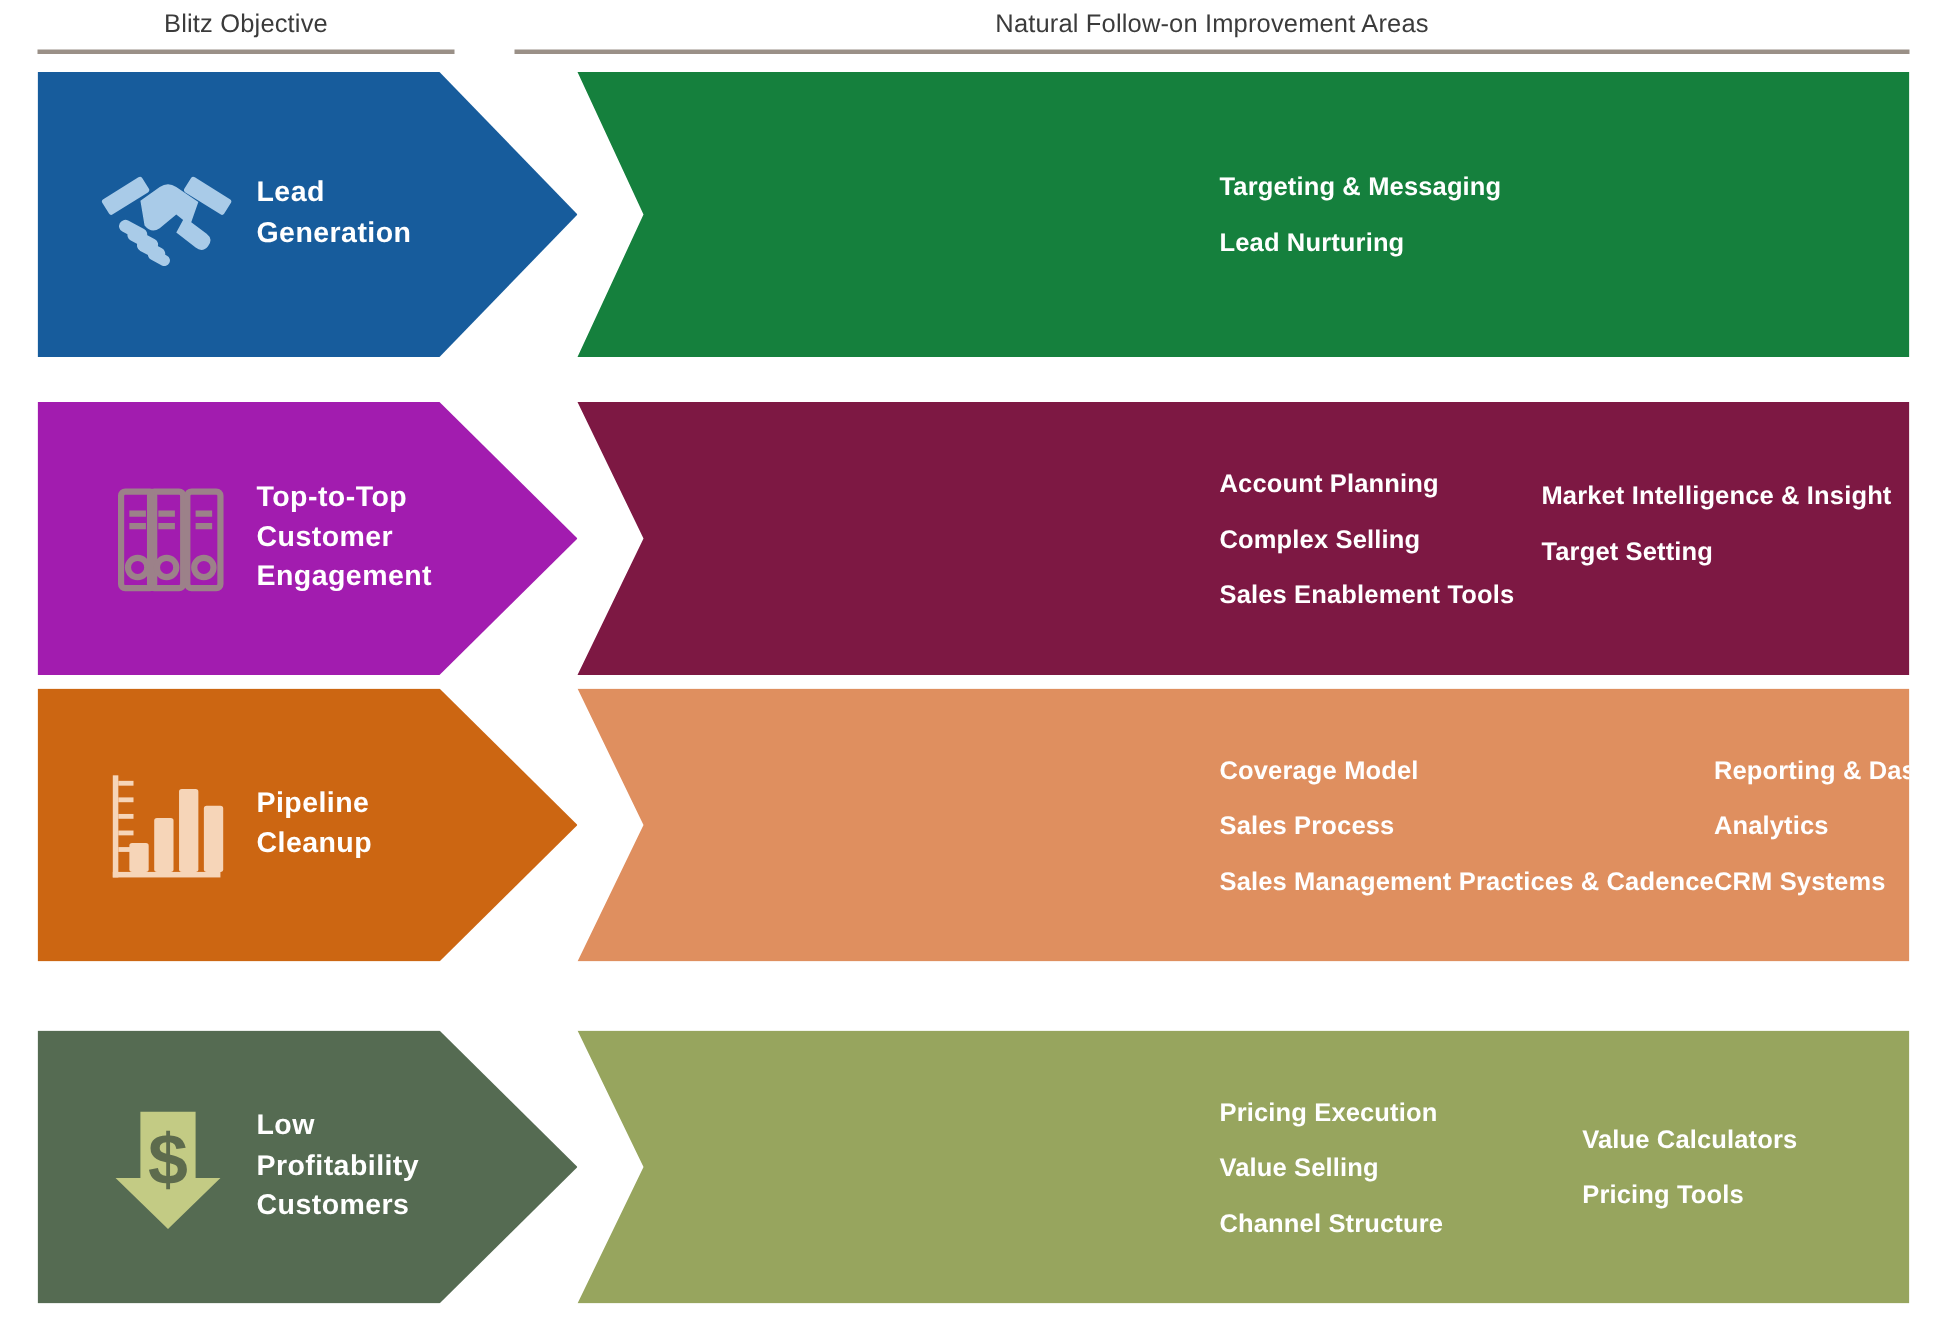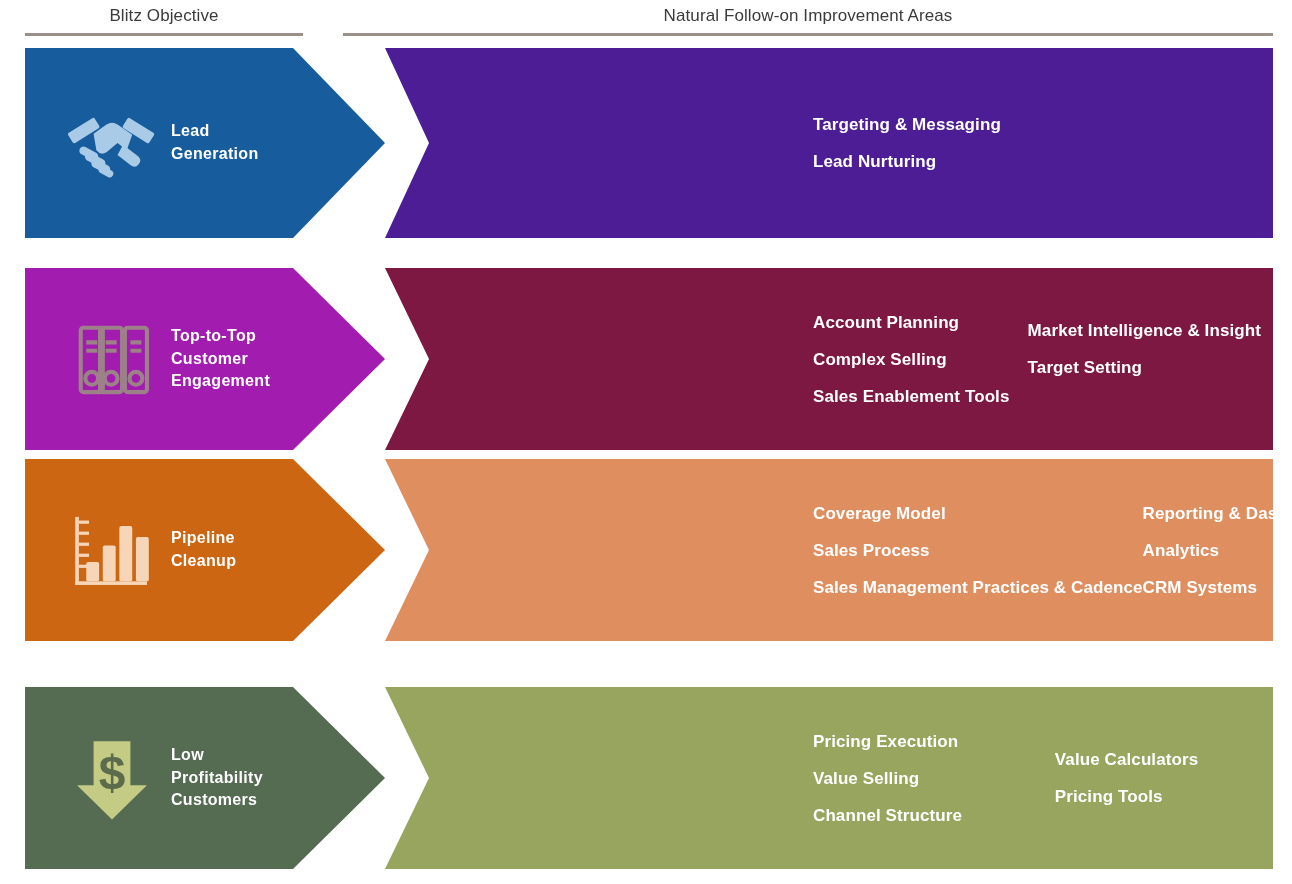--- a/index.html
+++ b/index.html
@@ -66,21 +66,21 @@
 
   .icon-wrap {
     width: 118px;
     min-width: 118px;
     display: flex;
     align-items: center;
     justify-content: center;
     margin-left: 28px;
   }
   .obj-title {
-    font-size: 16px;
+    font-size: 19px;
     font-weight: bold;
     line-height: 1.42;
     color: #ffffff;
     letter-spacing: 0.3px;
     font-family: "Liberation Sans", sans-serif;
   }
 
   
   .areas {
     position: absolute;
@@ -116,21 +116,21 @@
 <div id="stage">
 
   <div class="hdr-label" id="hdr-left-label">Blitz Objective</div>
   <div class="hdr-rule" id="hdr-left-rule"></div>
 
   <div class="hdr-label" id="hdr-right-label">Natural Follow-on Improvement Areas</div>
   <div class="hdr-rule" id="hdr-right-rule"></div>
 
   <div id="rows-host">
       <div class="row" style="top: 48px; height: 190px;">
-        <div class="panel" style="background: #4c1d95;">
+        <div class="panel" style="background: #15803d;">
           <div class="areas">
             <div class="col col-a">
               <div class="area-item">Targeting &amp; Messaging</div>
               <div class="area-item">Lead Nurturing</div>
             </div>
           </div>
         </div>
         <div class="arrow" style="background: rgb(23, 92, 156);">
           <div class="icon-wrap">
             <svg xmlns="http://www.w3.org/2000/svg" width="92" height="92" viewBox="0 0 100 100" fill="#a9cbe8">

